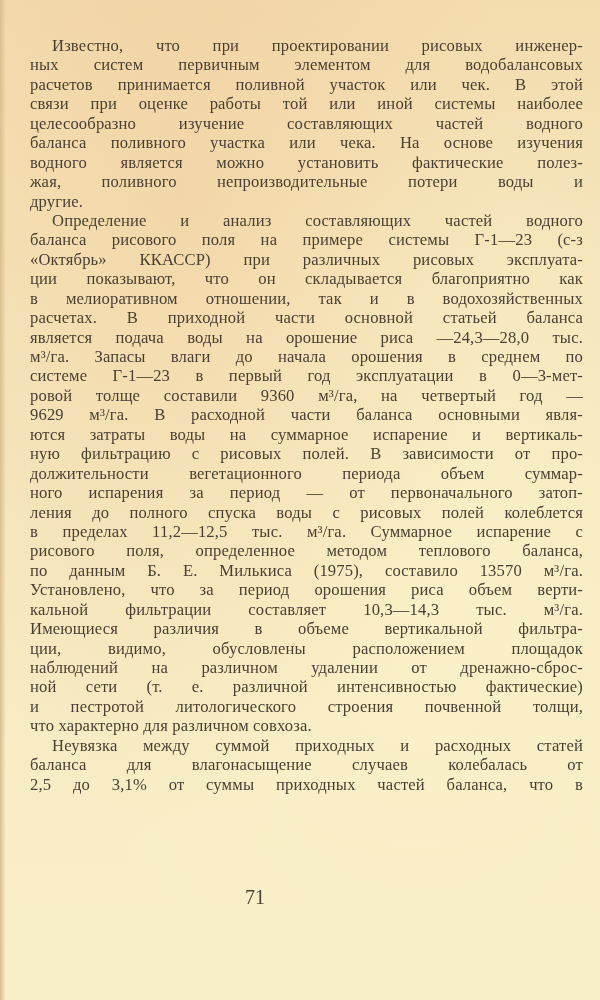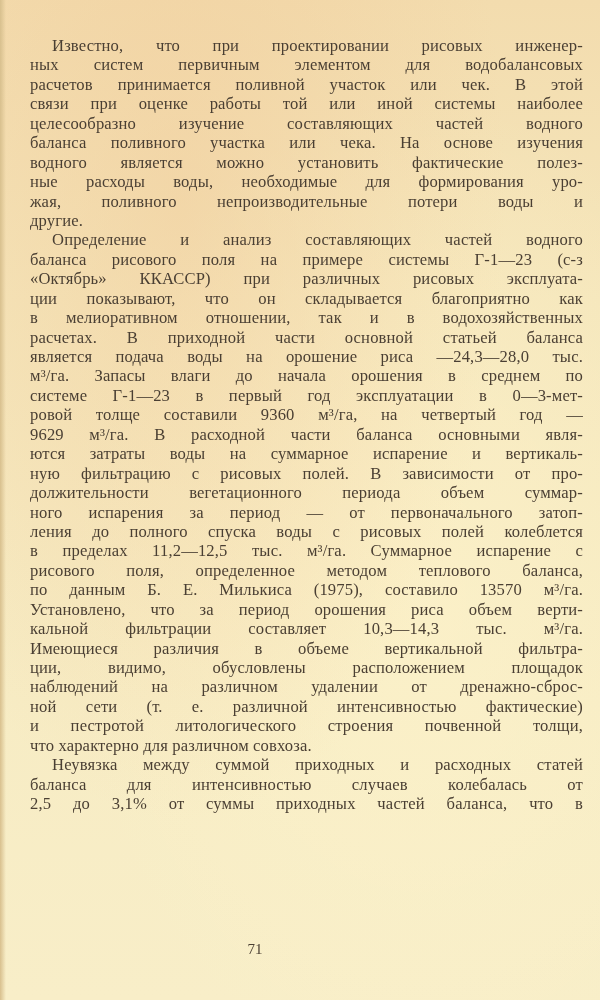--- a/index.html
+++ b/index.html
@@ -48,43 +48,42 @@
       height: 19.45px;
     }
     .line.last {
       text-align-last: left;
     }
     .line.indent {
       padding-left: 22px;
     }
     .page-number {
       position: absolute;
-      top: 941px;
+      top: 886px;
       left: 0;
       width: 510px;
       text-align: center;
       font-family: "Liberation Serif", "DejaVu Serif", serif;
-      font-size: 15px;
+      font-size: 20px;
       color: #4a3f33;
     }
   </style>
 </head>
 <body>
 
 <div class="page">
   <div class="text-block" id="text-block">
       <div class="paragraph">
         <span class="line indent">Известно, что при проектировании рисовых инженер-</span>
         <span class="line">ных систем первичным элементом для водобалансовых</span>
         <span class="line">расчетов принимается поливной участок или чек. В этой</span>
         <span class="line">связи при оценке работы той или иной системы наиболее</span>
         <span class="line">целесообразно изучение составляющих частей водного</span>
         <span class="line">баланса поливного участка или чека. На основе изучения</span>
         <span class="line">водного является можно установить фактические полез-</span>
-        <span class="line">ные расходы воды, необходимые для формирования уро-</span>
         <span class="line">жая, поливного непроизводительные потери воды и</span>
         <span class="line last">другие.</span>
       </div>
       <div class="paragraph">
         <span class="line indent">Определение и анализ составляющих частей водного</span>
         <span class="line">баланса рисового поля на примере системы Г-1—23 (с-з</span>
         <span class="line">«Октябрь» ККАССР) при различных рисовых эксплуата-</span>
         <span class="line">ции показывают, что он складывается благоприятно как</span>
         <span class="line">в мелиоративном отношении, так и в водохозяйственных</span>
         <span class="line">расчетах. В приходной части основной статьей баланса</span>
@@ -105,18 +104,18 @@
         <span class="line">кальной фильтрации составляет 10,3—14,3 тыс. м³/га.</span>
         <span class="line">Имеющиеся различия в объеме вертикальной фильтра-</span>
         <span class="line">ции, видимо, обусловлены расположением площадок</span>
         <span class="line">наблюдений на различном удалении от дренажно-сброс-</span>
         <span class="line">ной сети (т. е. различной интенсивностью фактические)</span>
         <span class="line">и пестротой литологического строения почвенной толщи,</span>
         <span class="line last">что характерно для различном совхоза.</span>
       </div>
       <div class="paragraph">
         <span class="line indent">Неувязка между суммой приходных и расходных статей</span>
-        <span class="line">баланса для интенсивностью случаев колебалась от</span>
+        <span class="line">баланса для влагонасыщение случаев колебалась от</span>
         <span class="line">2,5 до 3,1% от суммы приходных частей баланса, что в</span>
       </div>
     </div>
   <div class="page-number">71</div>
 </div>
 
 </body></html>

